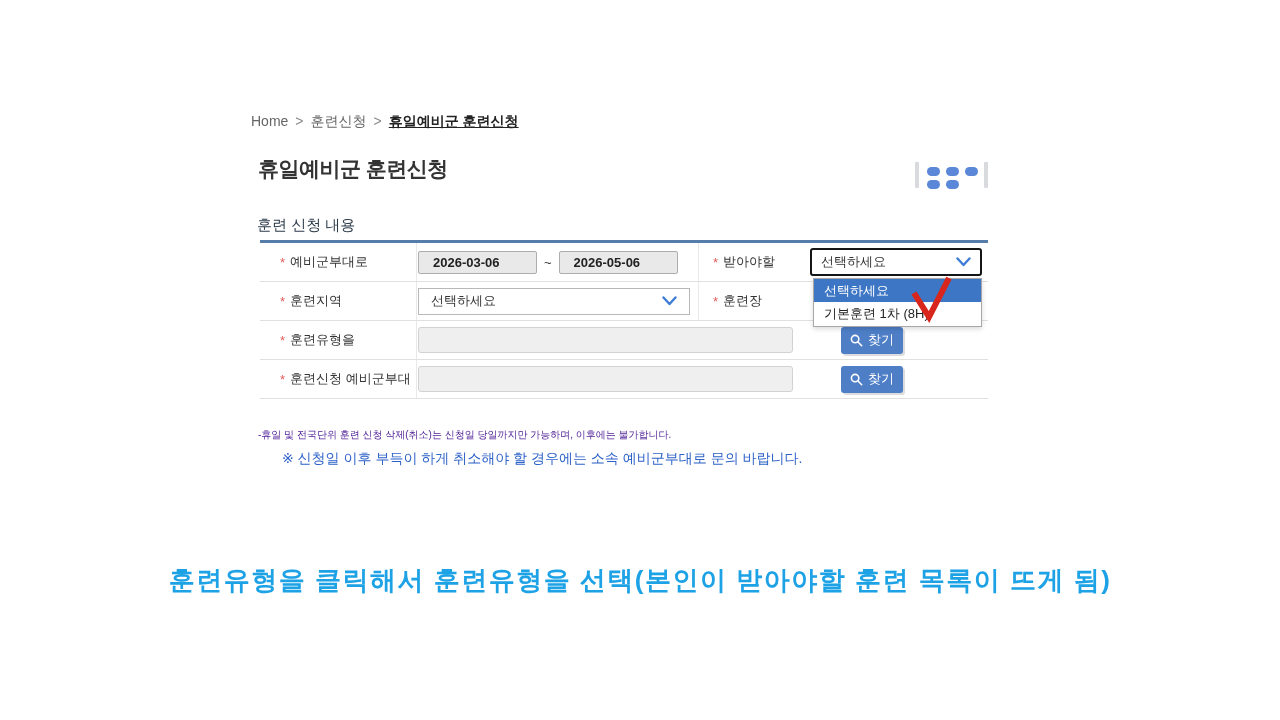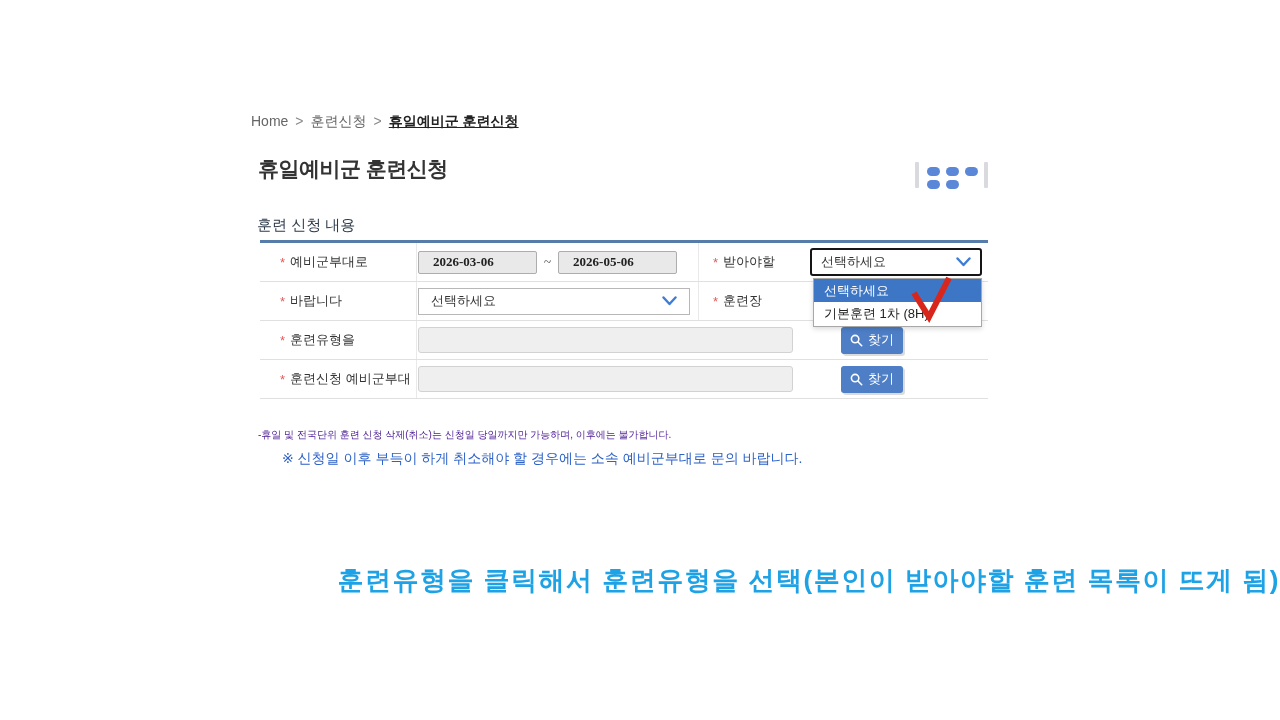--- a/index.html
+++ b/index.html
@@ -25,21 +25,21 @@
   
   .section-title { left:257px; top:216px; font-size:15px; font-weight:normal; color:#2c3a49; }
 
   
   .form-table { left:260px; top:240px; width:728px; border-top:3px solid #567ca9; }
   .frow { display:flex; align-items:center; height:39px; border-bottom:1px solid #e0e0e0; }
   .cell-label { width:157px; height:100%; display:flex; align-items:center; padding-left:20px;
     border-right:1px solid #e9e9e9; font-size:13px; color:#333; }
   .req { color:#e05c5c; margin-right:5px; }
   .cell-input { width:282px; height:100%; display:flex; align-items:center; padding-left:1px;
-    border-right:1px solid #e9e9e9;font-family:Liberation Serif, serif; }
+    border-right:1px solid #e9e9e9; }
   .cell-label2 { width:101px; height:100%; display:flex; align-items:center; padding-left:14px;
     font-size:13px; color:#333; }
   .cell-input2 { flex:1; height:100%; display:flex; align-items:center; }
   .cell-wide { flex:1; height:100%; display:flex; align-items:center;gap:40px; }
 
   .date-input { width:119px; height:23px; background:#e9e9e9; border:1px solid #adadad; border-radius:2px;
     font-weight:bold; font-size:13px; color:#222; padding-left:14px; font-family:inherit; }
   .tilde { margin:0 7px; font-size:13px; color:#333; }
 
   .select-box { display:flex; align-items:center; justify-content:space-between; background:#fff;
@@ -60,21 +60,21 @@
   .opt-hl { background:#3d76c4; color:#fff; }
   .opt-normal { color:#222; height:24px; line-height:24px; }
 
   .check-annotation { left:902px; top:271px; z-index:6; }
 
   
   .note1 { left:258px; top:428px; font-size:10px; color:#4c1d95; }
   .note2 { left:262px; top:450px; font-size:14px; color:#2d62c8;margin-left:20px; }
 
   
-  .caption { left:0; top:563px; width:1280px; text-align:right; font-size:26px; color:#1ea2e6;
+  .caption { left:0; top:563px; width:1280px; text-align:center; font-size:26px; color:#1ea2e6;
     font-weight:600; letter-spacing:1.5px; }
 </style>
 </head>
 <body>
 
 <div class="abs breadcrumb">
   <span class="crumb">Home</span><span class="sep">&gt;</span><span class="crumb">훈련신청</span><span class="sep">&gt;</span><span class="crumb-current">휴일예비군 훈련신청</span>
 </div>
 
 <h1 class="abs page-title">휴일예비군 훈련신청</h1>
@@ -113,21 +113,21 @@
         <svg width="15" height="10" viewBox="0 0 15 10">
           <polyline points="1.5,1.5 7.5,8 13.5,1.5" fill="none" stroke="#3e7cd6" stroke-width="2.4" stroke-linecap="round" stroke-linejoin="round"></polyline>
         </svg>
       </div>
     </div>
   </div>
 
   <div class="frow">
     <div class="cell-label">
       <span class="req">*</span>
-      <span>바랍니다</span>
+      <span>훈련지역</span>
     </div>
     <div class="cell-input">
       <div class="select-box select-region">
         <span>선택하세요</span>
         <svg width="15" height="10" viewBox="0 0 15 10">
           <polyline points="1.5,1.5 7.5,8 13.5,1.5" fill="none" stroke="#3e7cd6" stroke-width="2.4" stroke-linecap="round" stroke-linejoin="round"></polyline>
         </svg>
       </div>
     </div>
     <div class="cell-label2">

